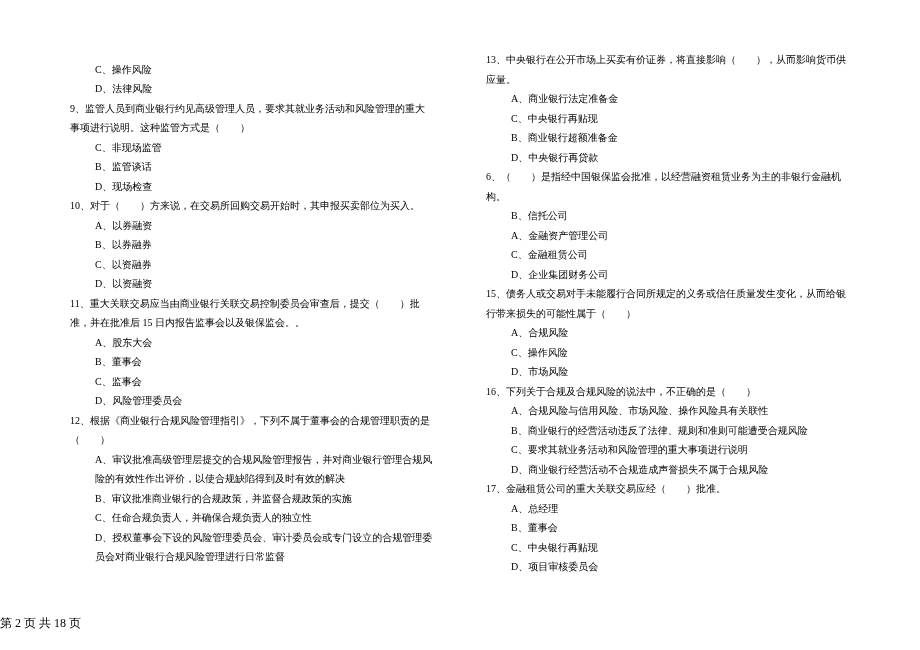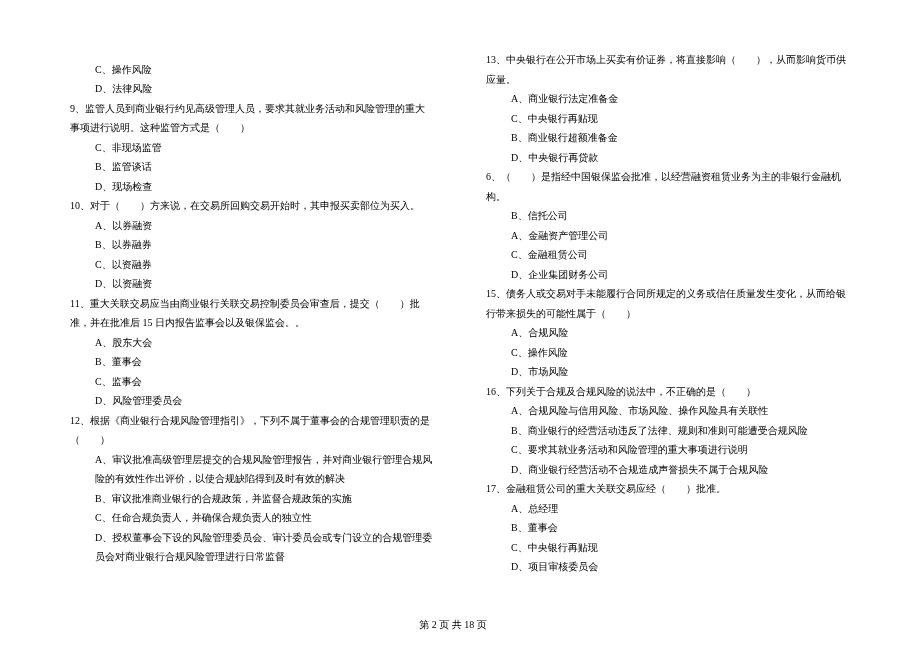--- a/index.html
+++ b/index.html
@@ -22,22 +22,22 @@
       flex: 1;
       line-height: 1.95;
     }
     .q-line { white-space: normal; }
     .opt { padding-left: 2.5em; }
     .footer {
       position: absolute;
       bottom: 18px;
       left: 0;
       right: 14px;
-      text-align: center;
-      font-size: 10px;
+      text-align: left;
+      font-size: 12px;
     }
   </style>
 </head>
 <body>
 
 <div class="columns">
 
   <div class="col">
     <div class="opt">C、操作风险</div>
     <div class="opt">D、法律风险</div>

